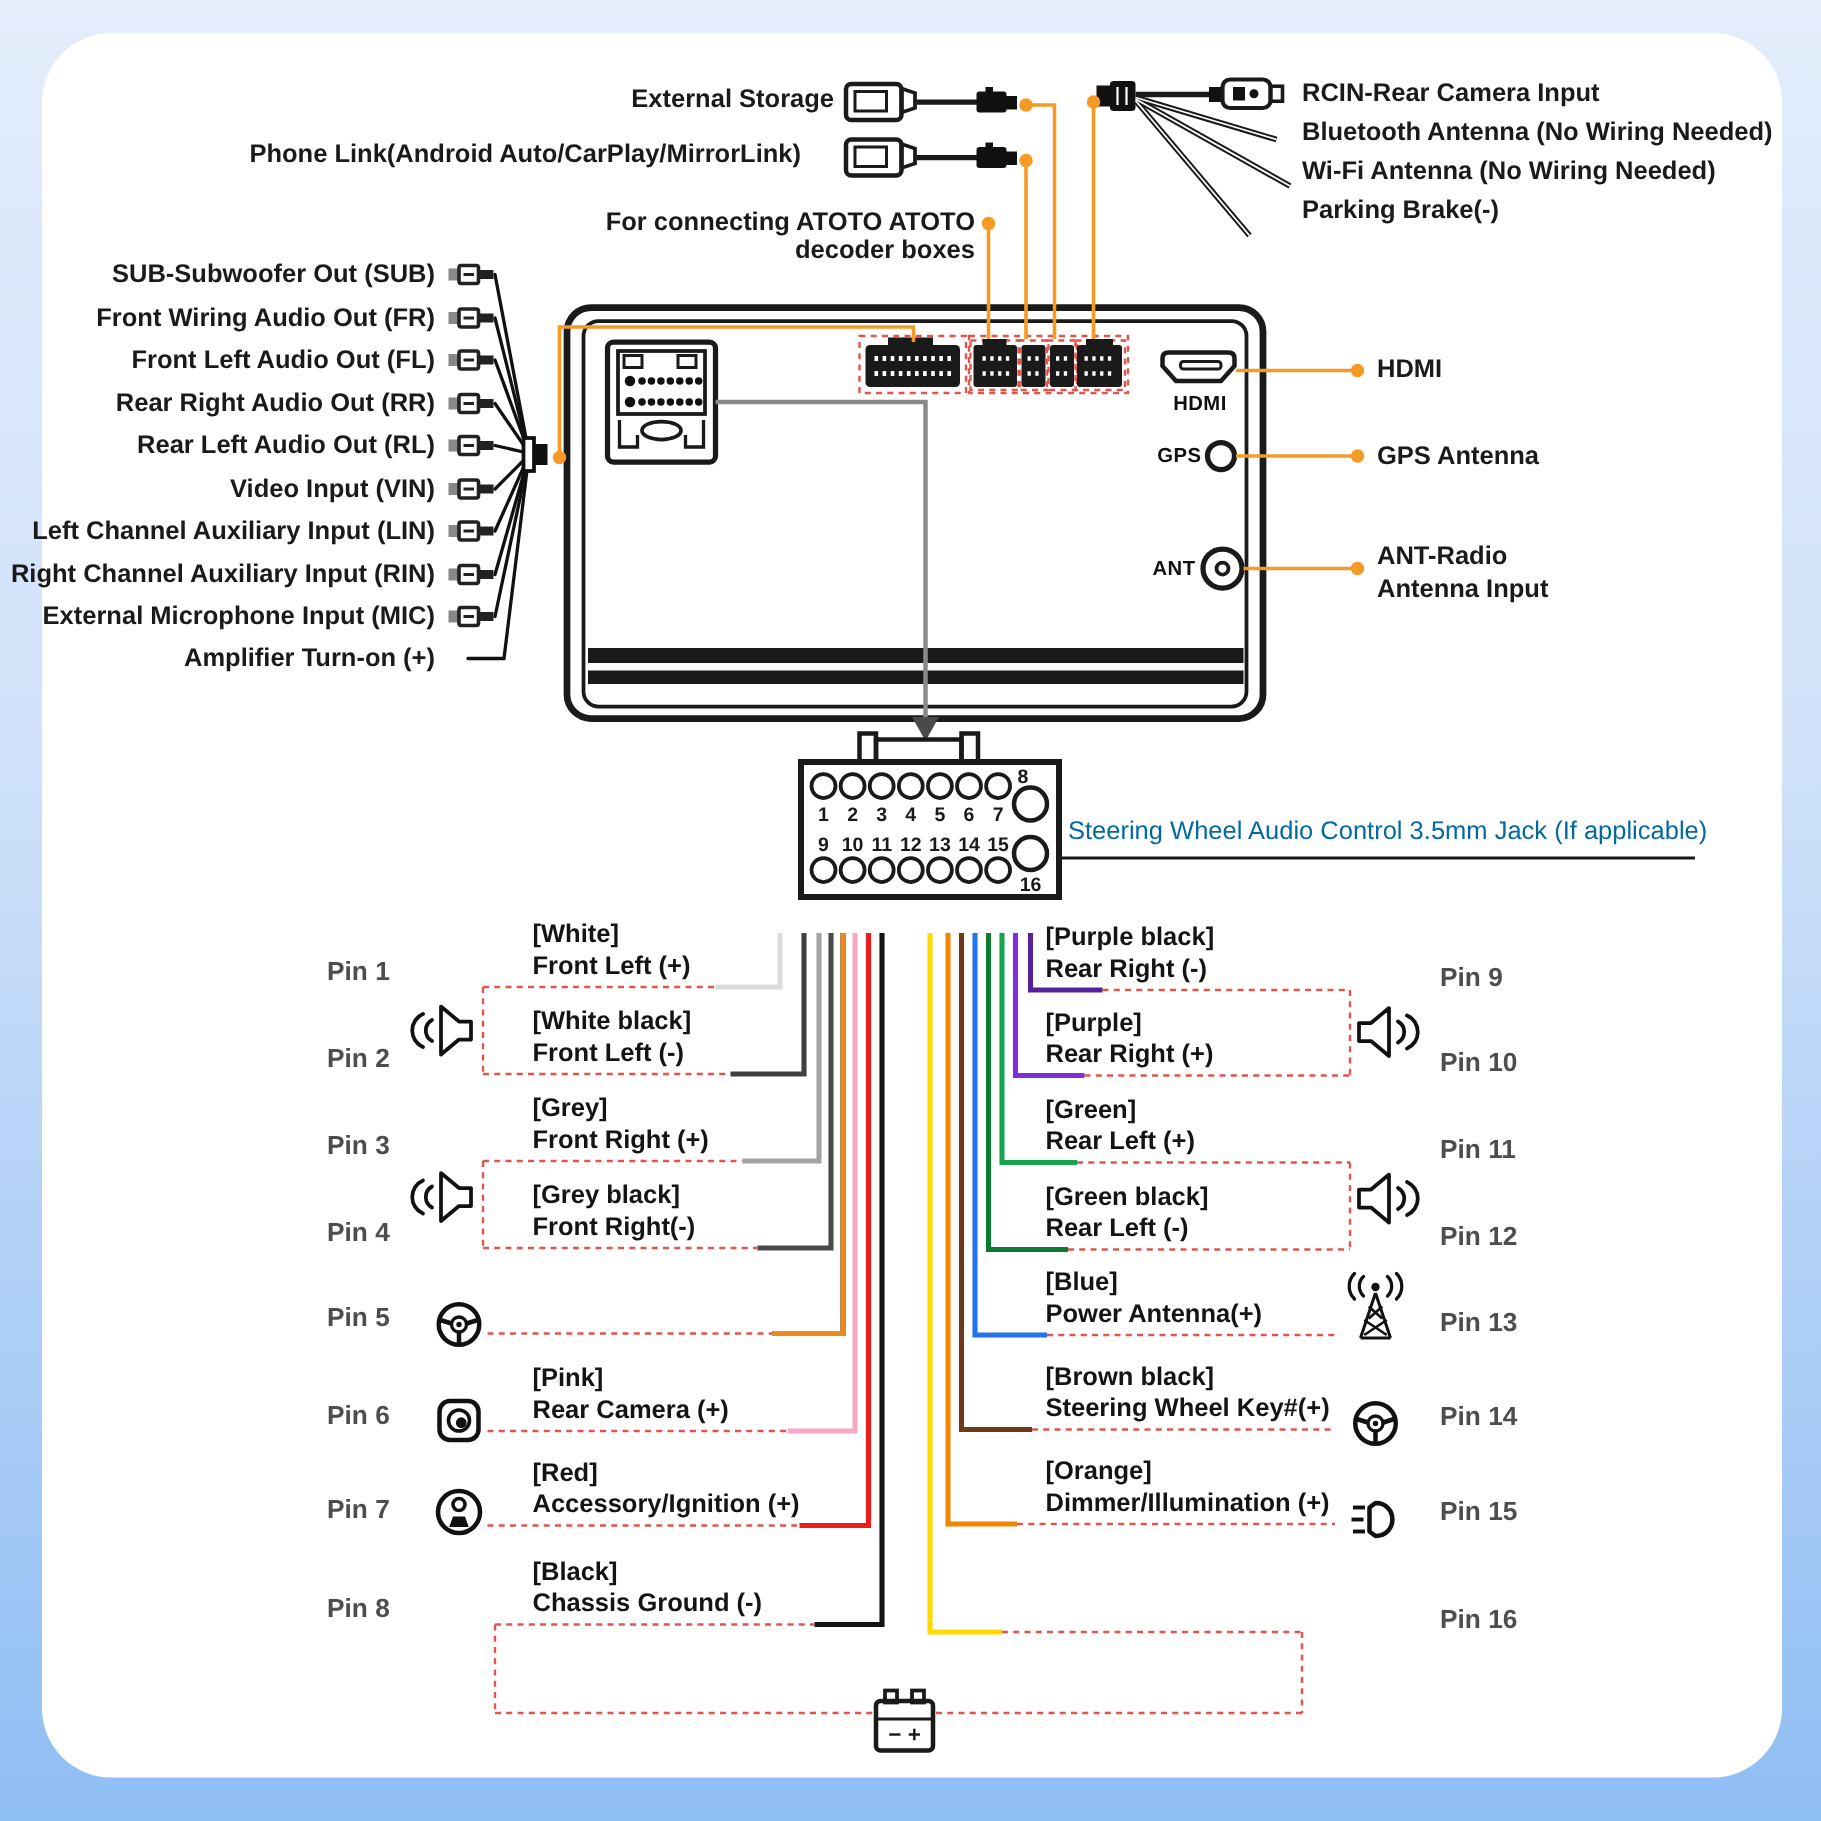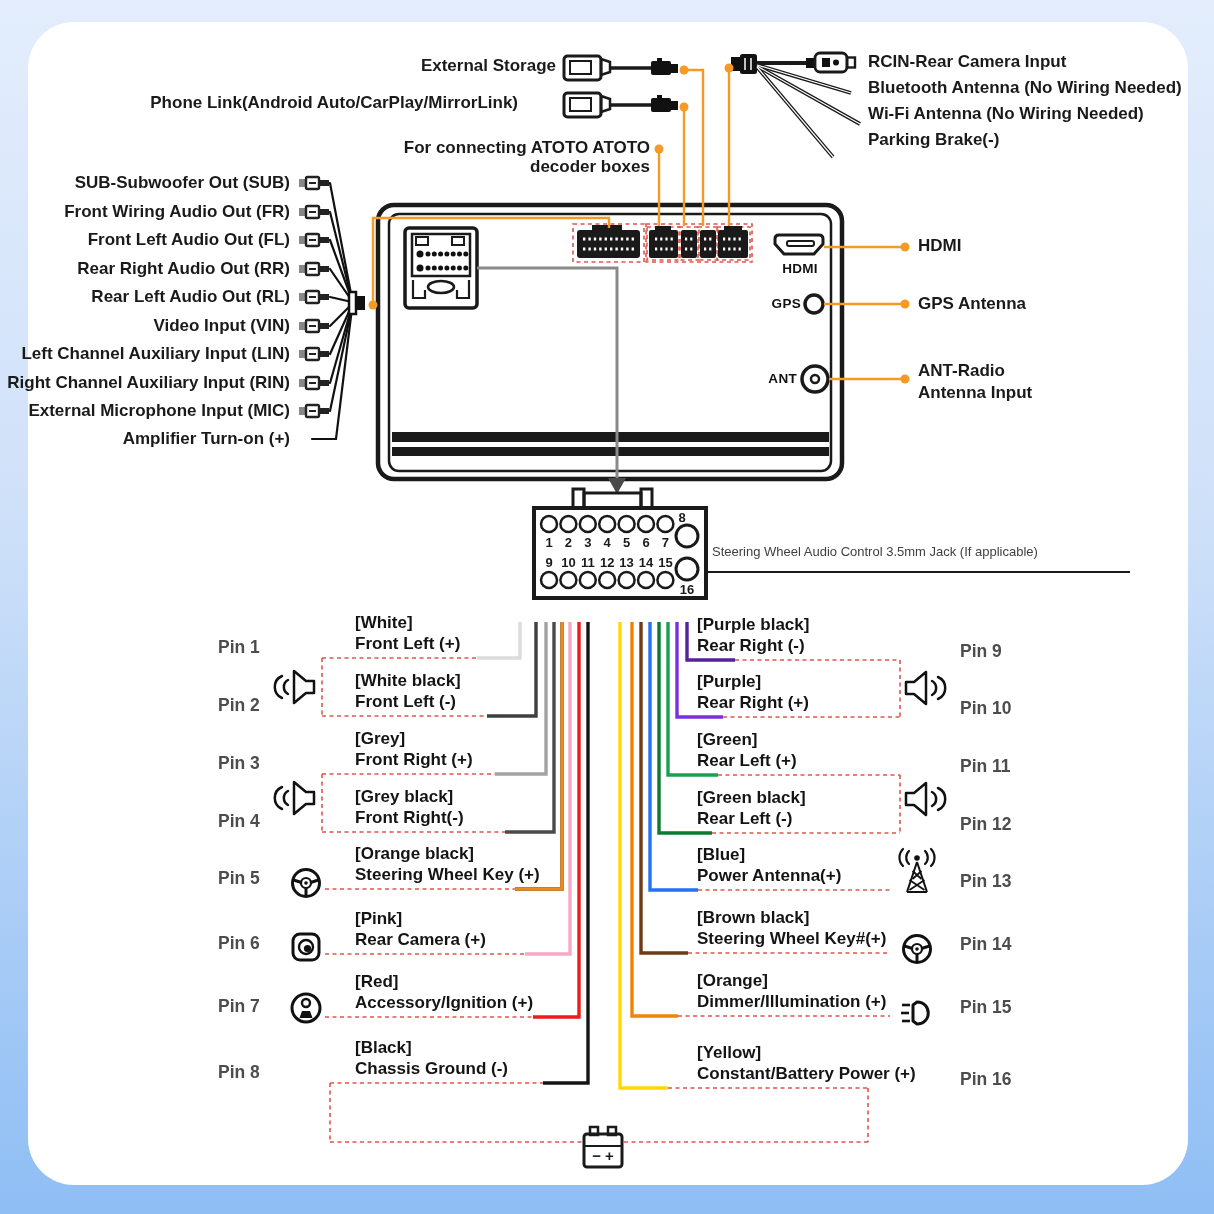--- a/index.html
+++ b/index.html
@@ -5,21 +5,21 @@
   html,body{margin:0;padding:0;}
   body{background:linear-gradient(180deg,#e3edfc 0%,#cfe1f9 42%,#8fbef4 100%);}
   .stage{position:relative;width:1214px;height:1214px;font-family:"Liberation Sans",sans-serif;overflow:hidden;}
   .card{position:absolute;left:28px;top:22px;width:1160px;height:1163px;background:#ffffff;border-radius:46px;}
   svg.layer{position:absolute;left:0;top:0;}
   .lbl{position:absolute;font-weight:600;font-size:17px;line-height:20px;color:#1a1a1a;white-space:nowrap;}
   .rr{text-align:center;}
   .wlbl{position:absolute;font-weight:700;font-size:17px;line-height:21px;color:#141414;white-space:nowrap;}
   .pin{position:absolute;font-weight:700;font-size:17.5px;color:#4d4d4d;white-space:nowrap;}
   .port{position:absolute;font-weight:700;font-size:13.5px;color:#111;letter-spacing:.3px;}
-  .jack{position:absolute;font-weight:500;font-size:13px;color:#404040;white-space:nowrap;}
+  .jack{position:absolute;font-weight:500;font-size:17px;color:#0369a1;white-space:nowrap;}
   .cnum{font:700 13px "Liberation Sans",sans-serif;fill:#1a1a1a;}
   .bnum{font:700 15px "Liberation Sans",sans-serif;fill:#1a1a1a;}
   .dash{stroke:#e0564d;stroke-width:1.6;fill:none;stroke-dasharray:4 3.5;}
   .orange{stroke:#f59b25;fill:none;stroke-width:2.4;}
   .odot{fill:#f59b25;}
   .wire{fill:none;stroke-width:3.4;stroke-linejoin:miter;}
   .blk{stroke:#1a1a1a;fill:none;}
 </style>
 </head>
 <body>
@@ -354,21 +354,21 @@
     <g>
       <rect x="590" y="1127" width="8" height="8" fill="#fff" class="blk" stroke-width="2.5"></rect>
       <rect x="608" y="1127" width="8" height="8" fill="#fff" class="blk" stroke-width="2.5"></rect>
       <rect x="584" y="1134" width="38" height="33" rx="3" fill="#fff" class="blk" stroke-width="3"></rect>
       <line x1="584" y1="1146" x2="622" y2="1146" stroke="#1a1a1a" stroke-width="2"></line>
       <text class="bnum" text-anchor="middle" x="603" y="1161">− +</text>
     </g>
   </svg>
 
   <div class="lbl rr" style="right:658px;top:56px">External Storage</div>
-  <div class="lbl rr" style="right:696px;top:93px">Phone Link(Android Auto/CarPlay/MirrorLink)</div>
+  <div class="lbl rr" style="right:680px;top:93px">Phone Link(Android Auto/CarPlay/MirrorLink)</div>
   <div class="lbl rr" style="right:564px;top:138px">For connecting ATOTO ATOTO</div>
   <div class="lbl rr" style="right:564px;top:157px">decoder boxes</div>
 
   <div class="lbl" style="left:868px;top:52px">RCIN-Rear Camera Input</div>
   <div class="lbl" style="left:868px;top:78px">Bluetooth Antenna (No Wiring Needed)</div>
   <div class="lbl" style="left:868px;top:104px">Wi-Fi Antenna (No Wiring Needed)</div>
   <div class="lbl" style="left:868px;top:130px">Parking Brake(-)</div>
 
   <div class="lbl rr" style="right:924px;top:173px">SUB-Subwoofer Out (SUB)</div>
   <div class="lbl rr" style="right:924px;top:202px">Front Wiring Audio Out (FR)</div>
@@ -418,24 +418,20 @@
       <div>Front Left (-)</div>
     </div>
   <div class="wlbl" style="left:355px;top:728px">
       <div>[Grey]</div>
       <div>Front Right (+)</div>
     </div>
   <div class="wlbl" style="left:355px;top:786px">
       <div>[Grey black]</div>
       <div>Front Right(-)</div>
     </div>
-  <div class="wlbl" style="left:355px;top:843px">
-      <div>[Orange black]</div>
-      <div>Steering Wheel Key (+)</div>
-    </div>
   <div class="wlbl" style="left:355px;top:908px">
       <div>[Pink]</div>
       <div>Rear Camera (+)</div>
     </div>
   <div class="wlbl" style="left:355px;top:1037px">
       <div>[Black]</div>
       <div>Chassis Ground (-)</div>
     </div>
   <div class="wlbl" style="left:355px;top:971px">
       <div>[Red]</div>
@@ -463,17 +459,13 @@
       <div>Power Antenna(+)</div>
     </div>
   <div class="wlbl" style="left:697px;top:970px">
       <div>[Orange]</div>
       <div>Dimmer/Illumination (+)</div>
     </div>
   <div class="wlbl" style="left:697px;top:907px">
       <div>[Brown black]</div>
       <div>Steering Wheel Key#(+)</div>
     </div>
-  <div class="wlbl" style="left:697px;top:1042px">
-      <div>[Yellow]</div>
-      <div>Constant/Battery Power (+)</div>
-    </div>
 </div>
 
 </body></html>

